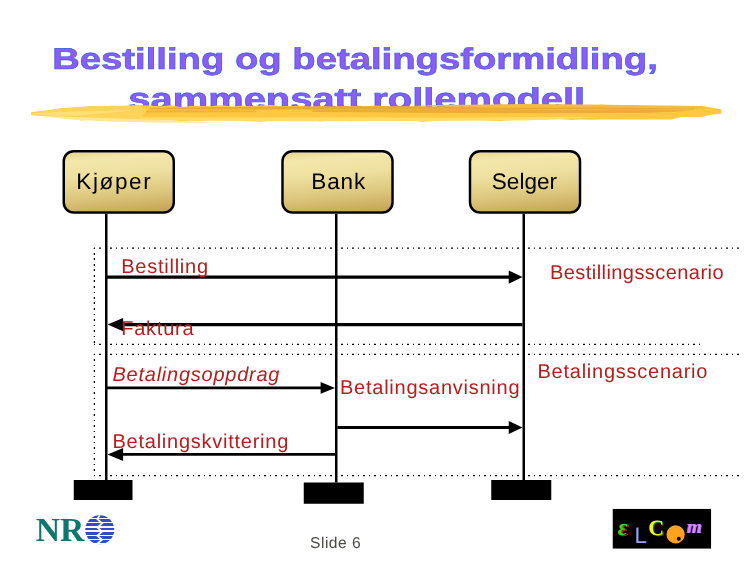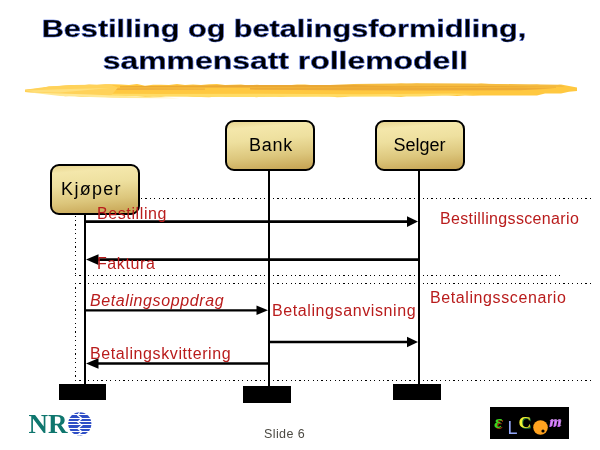--- a/index.html
+++ b/index.html
@@ -12,21 +12,21 @@
          background:linear-gradient(175deg,#e8d58f 0%,#f4e7ab 14%,#eee09f 38%,#dcc67c 70%,#c5a251 100%);
          display:flex;align-items:center;justify-content:center;
          font-size:18px;color:#000;}
   .doth{position:absolute;height:1.2px;background:repeating-linear-gradient(90deg,#000 0 1.2px,transparent 1.2px 4.4px);}
   .dotv{position:absolute;width:1.2px;background:repeating-linear-gradient(180deg,#000 0 1.2px,transparent 1.2px 4.4px);}
 </style>
 </head>
 <body>
 <div id="page">
 
-  <div class="abs" id="title" style="left:0;top:13px;width:568px;text-align:center;color:#000000;font-weight:bold;font-size:24px;line-height:32px;-webkit-text-stroke:0.5px #3d5eda;">
+  <div class="abs" id="title" style="left:0;top:32px;width:568px;text-align:center;color:#8b5cf6;font-weight:bold;font-size:24px;line-height:32px;-webkit-text-stroke:0.5px #3d5eda;">
     <span style="display:inline-block;transform:scaleX(1.275);transform-origin:center;">Bestilling og betalingsformidling,</span><br>
     <span style="display:inline-block;transform:scaleX(1.33);transform-origin:center;margin-left:2px;">sammensatt rollemodell</span>
   </div>
 
   <svg class="abs" style="left:0;top:0;" width="600" height="450" viewBox="0 0 600 450">
     <g>
       <path d="M25,89.8 L41,88.3 L49,86.5 L57,86.2 L65,85.5 L73,84.9 L81,85.4 L89,84.6 L97,85.0 L105,84.3 L113,84.2 L121,84.5 L129,84.9 L137,84.1 L145,85.7 L153,84.8 L161,84.8 L169,85.0 L177,83.9 L185,85.1 L193,84.6 L201,84.9 L209,84.3 L217,84.0 L225,85.0 L233,84.8 L241,84.6 L249,85.5 L257,84.7 L265,85.5 L273,84.9 L281,84.9 L289,85.2 L297,84.5 L305,84.6 L313,85.3 L321,85.1 L329,85.3 L337,84.9 L345,85.9 L353,85.1 L361,84.7 L369,85.8 L377,85.0 L385,85.0 L393,84.3 L401,83.5 L409,84.2 L417,83.6 L425,84.8 L433,83.8 L441,85.0 L449,85.3 L457,84.0 L465,84.8 L473,84.5 L481,83.6 L489,84.1 L497,84.2 L505,84.2 L513,84.8 L521,85.7 L529,85.1 L537,84.5 L545,85.8 L553,85.8 L561,84.6 L569,86.0 L577,87.4 L577,91.0 L569,91.8 L561,93.5 L553,93.5 L545,93.5 L537,95.5 L529,95.5 L521,95.5 L513,95.5 L505,95.5 L497,95.5 L489,95.5 L481,95.5 L473,95.7 L465,95.6 L457,96.0 L449,95.4 L441,95.3 L433,95.6 L425,95.5 L417,96.0 L409,95.4 L401,97.0 L393,96.5 L385,95.6 L377,95.8 L369,96.0 L361,96.0 L353,95.5 L345,97.0 L337,97.3 L329,96.2 L321,96.3 L313,95.5 L305,95.5 L297,96.0 L289,95.8 L281,97.0 L273,95.6 L265,95.3 L257,97.2 L249,96.4 L241,95.6 L233,96.4 L225,95.4 L217,96.4 L209,97.3 L201,97.0 L193,96.7 L185,95.8 L177,96.0 L169,95.6 L161,96.8 L153,96.4 L145,96.9 L137,96.0 L129,95.7 L121,96.9 L113,97.3 L105,97.0 L97,96.9 L89,96.9 L81,96.8 L73,95.8 L65,96.3 L57,94.2 L49,93.7 L41,93.1 L25,92.0 Z" fill="#ffc840"></path>
       <path d="M120,86.2 L220,85.2 L310,84.9 L400,85.1 L480,84.7 L556,85.9 L556,87.6 L480,87.2 L400,87.8 L310,87.4 L220,87.6 L120,87.4 Z" fill="#eaa835"></path>
       <path d="M250,87.8 L340,87.4 L430,87.9 L520,87.4 L555,88.6 L520,90.2 L430,90.6 L340,90.2 L250,89.6 Z" fill="#edab37"></path>
       <path d="M95,88.6 L145,88.1 L205,88.4 L205,89.8 L145,89.9 L95,89.9 Z" fill="#f0b13d"></path>
@@ -63,37 +63,37 @@
     </g>
   </svg>
 
   <div class="doth" style="left:75px;top:198px;width:517px;"></div>
   <div class="doth" style="left:75px;top:275px;width:488px;"></div>
   <div class="dotv" style="left:75px;top:198px;height:77px;"></div>
   <div class="doth" style="left:75px;top:283px;width:517px;"></div>
   <div class="doth" style="left:75px;top:380px;width:517px;"></div>
   <div class="dotv" style="left:75px;top:283px;height:97px;"></div>
 
-  <div class="actor" style="left:49.5px;margin-top:44px;">
+  <div class="actor" style="left:49.5px;">
       <span style="letter-spacing:1.3px;margin-left:-6px;">Kjøper</span>
     </div>
   <div class="actor" style="left:224.5px;">
       <span style="letter-spacing:0.7px;margin-left:3px;">Bank</span>
     </div>
   <div class="actor" style="left:374.5px;">Selger</div>
 
   <div class="lbl" style="left:97px;top:206px;">Bestilling</div>
   <div class="lbl" style="left:97px;top:256px;">Faktura</div>
   <div class="lbl" style="left:440px;top:210.5px;letter-spacing:0.35px;">Bestillingsscenario</div>
   <div class="lbl" style="left:90px;top:293px;font-style:italic;">Betalingsoppdrag</div>
   <div class="lbl" style="left:272px;top:303px;">Betalingsanvisning</div>
   <div class="lbl" style="left:90px;top:346px;">Betalingskvittering</div>
   <div class="lbl" style="left:430px;top:290px;">Betalingsscenario</div>
 
-  <div class="abs" style="left:264px;top:426.5px;font-size:12.5px;letter-spacing:0.4px;color:#4c4a43;">Slide 6</div>
+  <div class="abs" style="left:248px;top:426.5px;font-size:12.5px;letter-spacing:0.4px;color:#4c4a43;">Slide 6</div>
 
   <div class="abs" style="left:28.5px;top:409px;width:44px;height:30px;color:#0f766e;font-family:'Liberation Serif',serif;font-weight:bold;font-size:27px;line-height:30px;">NR</div>
   <svg class="abs" style="left:68px;top:411.5px;" width="24" height="24" viewBox="0 0 24 24">
     <defs>
       <clipPath id="gc">
           <circle cx="11.8" cy="11.8" r="11.6"></circle>
         </clipPath>
     </defs>
     <g clip-path="url(#gc)" shape-rendering="crispEdges">
       <rect x="0" y="0" width="24" height="24" fill="#fff"></rect>

